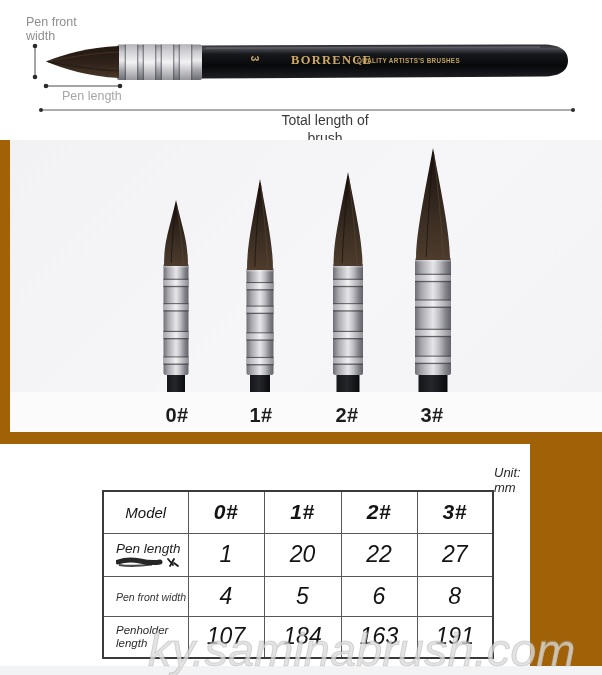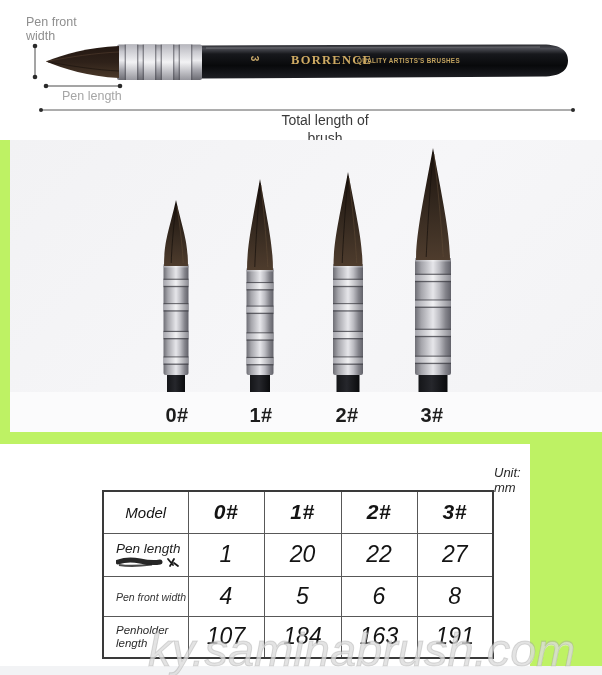--- a/index.html
+++ b/index.html
@@ -1,18 +1,18 @@
 <!DOCTYPE html>
 <html><head>
 <meta charset="utf-8">
 <style>
   * { margin:0; padding:0; box-sizing:border-box; }
   html,body { width:602px; height:675px; }
   body { font-family:"Liberation Sans", sans-serif; background:#ffffff; position:relative; overflow:hidden; }
-  .canvas { position:absolute; left:0; top:0; width:602px; height:675px; background:#bef264; }
+  .canvas { position:absolute; left:0; top:0; width:602px; height:675px; background:#a16207; }
 
   
   .top-diagram { position:absolute; left:0; top:0; width:602px; height:140px; background:#ffffff; }
   .top-diagram svg { position:absolute; left:0; top:0; }
   .anno { position:absolute; line-height:1.15; }
   .pen-front-lbl { left:26px; top:15px; width:64px; font-size:12.5px; color:#8f8f8f; }
   .pen-len-lbl   { left:62px; top:89px; font-size:12.5px; color:#a6a6a6; }
   .total-len-lbl { left:280px; top:111px; width:90px; font-size:14px; color:#3a3a3a; line-height:1.3;text-align:center; }
   .brand-size { position:absolute; left:252px; top:53px; color:#c9a96a; font-size:10px; font-weight:600; transform:rotate(90deg); }
   .brand-name { position:absolute; left:291px; top:53px; width:64px; text-align:center; color:#cfab63; font-size:12.5px; font-weight:700; font-family:"Liberation Serif", serif; letter-spacing:1.3px; }

